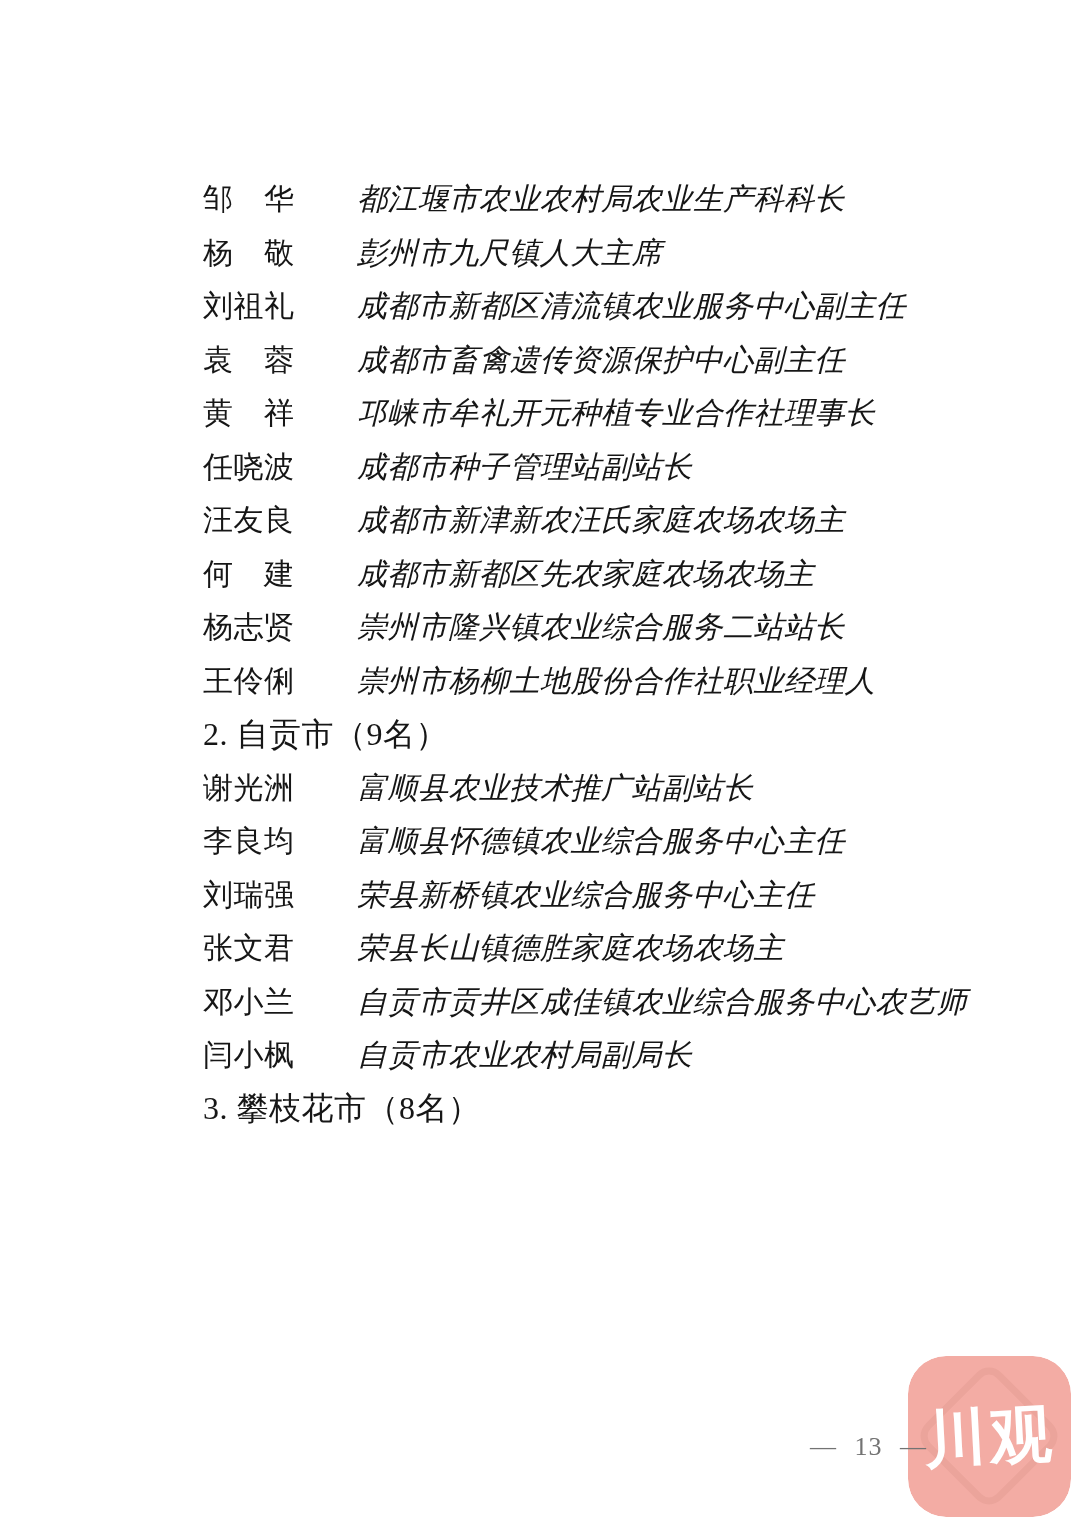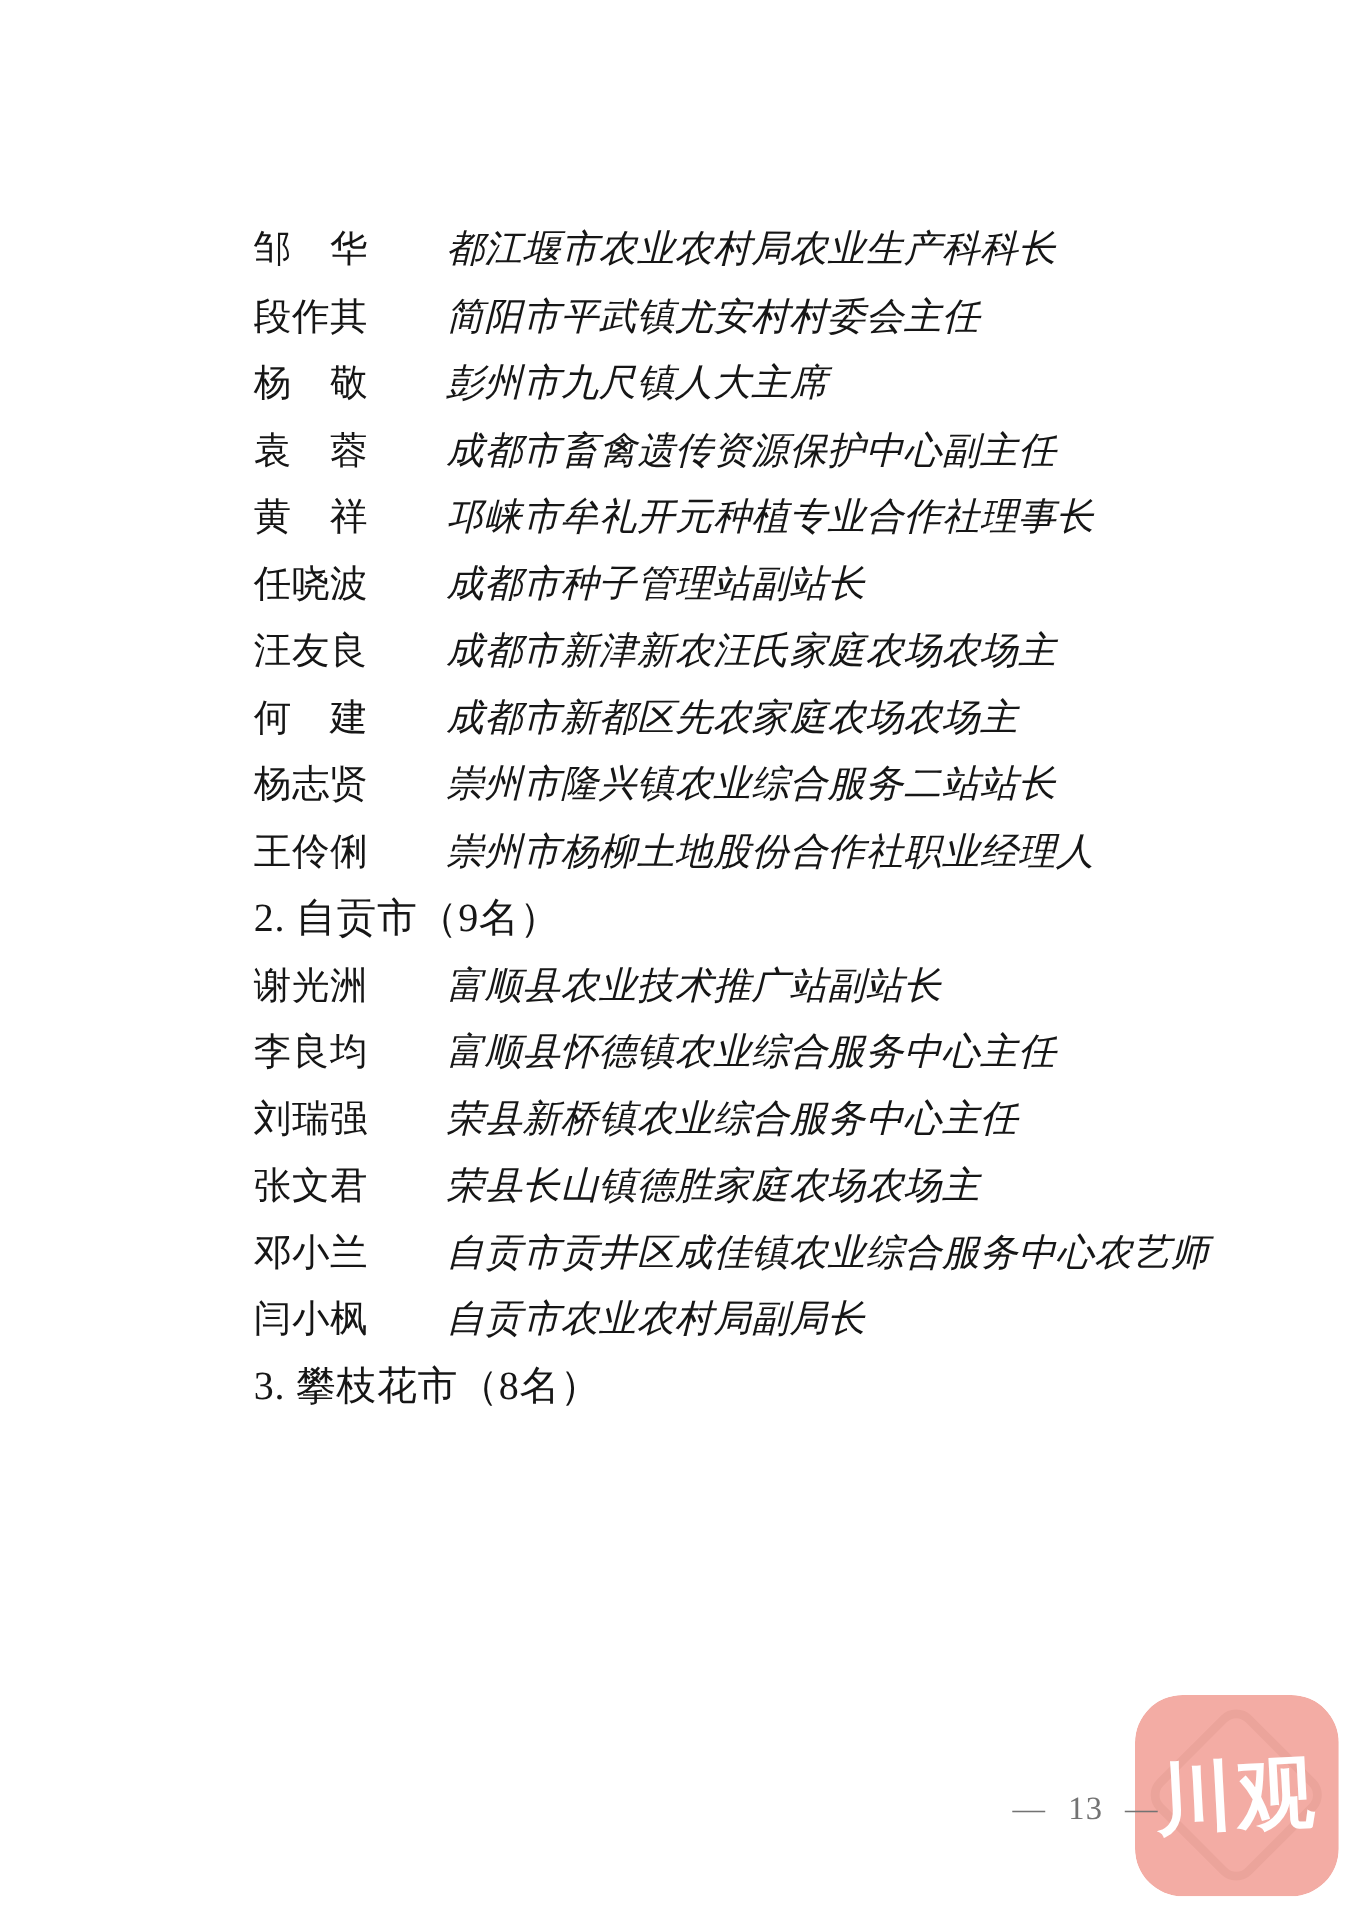--- a/index.html
+++ b/index.html
@@ -92,26 +92,26 @@
 <body>
 
 <div class="page">
 
   <div class="roster">
       <div class="row">
         <span class="name">邹　华</span>
         <span class="position">都江堰市农业农村局农业生产科科长</span>
       </div>
       <div class="row">
-        <span class="name">段作其</span>
-        <span class="position">简阳市平武镇尤安村村委会主任</span>
+        <span class="name">杨　敬</span>
+        <span class="position">彭州市九尺镇人大主席</span>
       </div>
       <div class="row">
-        <span class="name">杨　敬</span>
-        <span class="position">彭州市九尺镇人大主席</span>
+        <span class="name">刘祖礼</span>
+        <span class="position">成都市新都区清流镇农业服务中心副主任</span>
       </div>
       <div class="row">
         <span class="name">袁　蓉</span>
         <span class="position">成都市畜禽遗传资源保护中心副主任</span>
       </div>
       <div class="row">
         <span class="name">黄　祥</span>
         <span class="position">邛崃市牟礼开元种植专业合作社理事长</span>
       </div>
       <div class="row">

